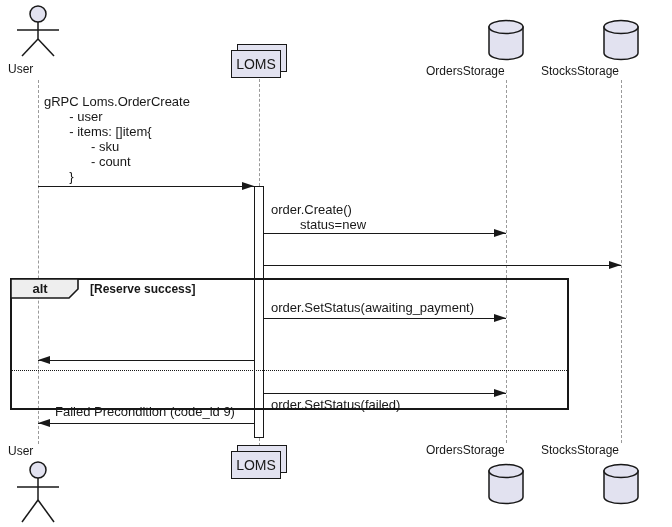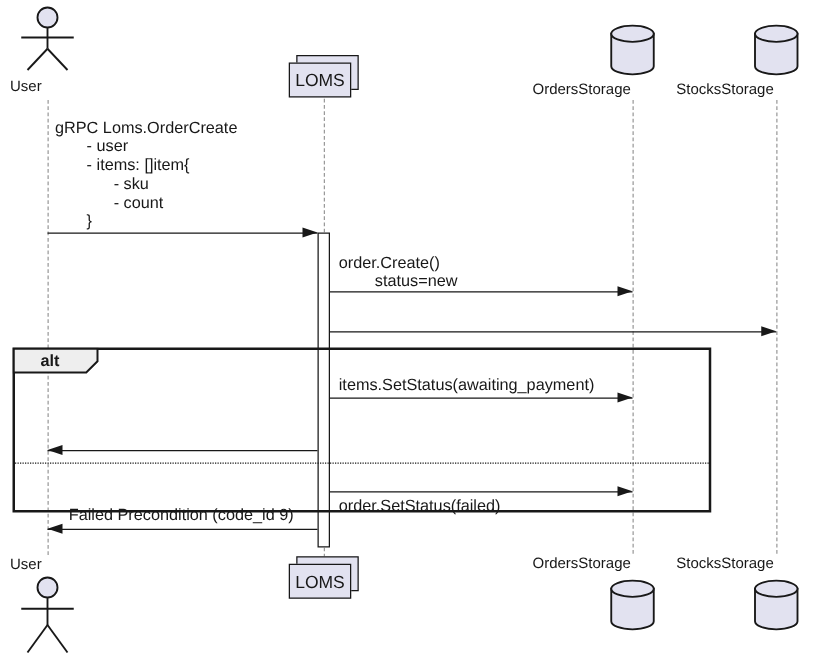--- a/index.html
+++ b/index.html
@@ -79,40 +79,41 @@
   <div class="ahead-r" style="left:242px;top:182px;"></div>
 
   <div class="msg" style="left:271px;top:202px;">order.Create()
         status=new</div>
   <div class="aline" style="left:264px;top:233px;width:242px;"></div>
   <div class="ahead-r" style="left:494px;top:229px;"></div>
 
   <div class="aline" style="left:264px;top:265px;width:357px;"></div>
   <div class="ahead-r" style="left:609px;top:261px;"></div>
 
-  <div class="msg" style="left:271px;top:300px;">items.SetStatus(awaiting_payment)</div>
+  <div class="msg" style="left:271px;top:300px;">order.SetStatus(awaiting_payment)</div>
   <div class="aline" style="left:264px;top:318px;width:242px;"></div>
   <div class="ahead-r" style="left:494px;top:314px;"></div>
 
   <div class="aline" style="left:38px;top:360px;width:216px;"></div>
   <div class="ahead-l" style="left:38px;top:356px;"></div>
 
   <div class="msg" style="left:271px;top:377px;margin-top:20px;">order.SetStatus(failed)</div>
   <div class="aline" style="left:264px;top:393px;width:242px;"></div>
   <div class="ahead-r" style="left:494px;top:389px;"></div>
 
   <div class="msg" style="left:55px;top:404px;">Failed Precondition (code_id 9)</div>
   <div class="aline" style="left:38px;top:423px;width:216px;"></div>
   <div class="ahead-l" style="left:38px;top:419px;"></div>
 
   <div class="frame">
     <svg style="position:absolute;left:-2px;top:-2px;" width="72" height="22" viewBox="0 0 72 22">
       <path d="M1 1 H68 V11 L59 20 H1 Z" fill="#EEEEEE" stroke="#181818" stroke-width="1.6"></path>
     </svg>
     <div class="alt-op">alt</div>
+    <div class="guard">[Reserve success]</div>
     <div class="frame-divider"></div>
   </div>
 
   <div class="plabel" style="left:8px;top:443px;width:60px;">User</div>
   <svg class="actor-svg" style="left:14px;top:460px;" width="48" height="68" viewBox="0 0 48 68">
     <circle cx="24" cy="10" r="8" fill="#E2E2F0" stroke="#181818" stroke-width="1.5"></circle>
     <line x1="24" y1="18" x2="24" y2="40" stroke="#181818" stroke-width="1.5"></line>
     <line x1="3" y1="27" x2="45" y2="27" stroke="#181818" stroke-width="1.5"></line>
     <line x1="24" y1="40" x2="8" y2="62" stroke="#181818" stroke-width="1.5"></line>
     <line x1="24" y1="40" x2="40" y2="62" stroke="#181818" stroke-width="1.5"></line>

